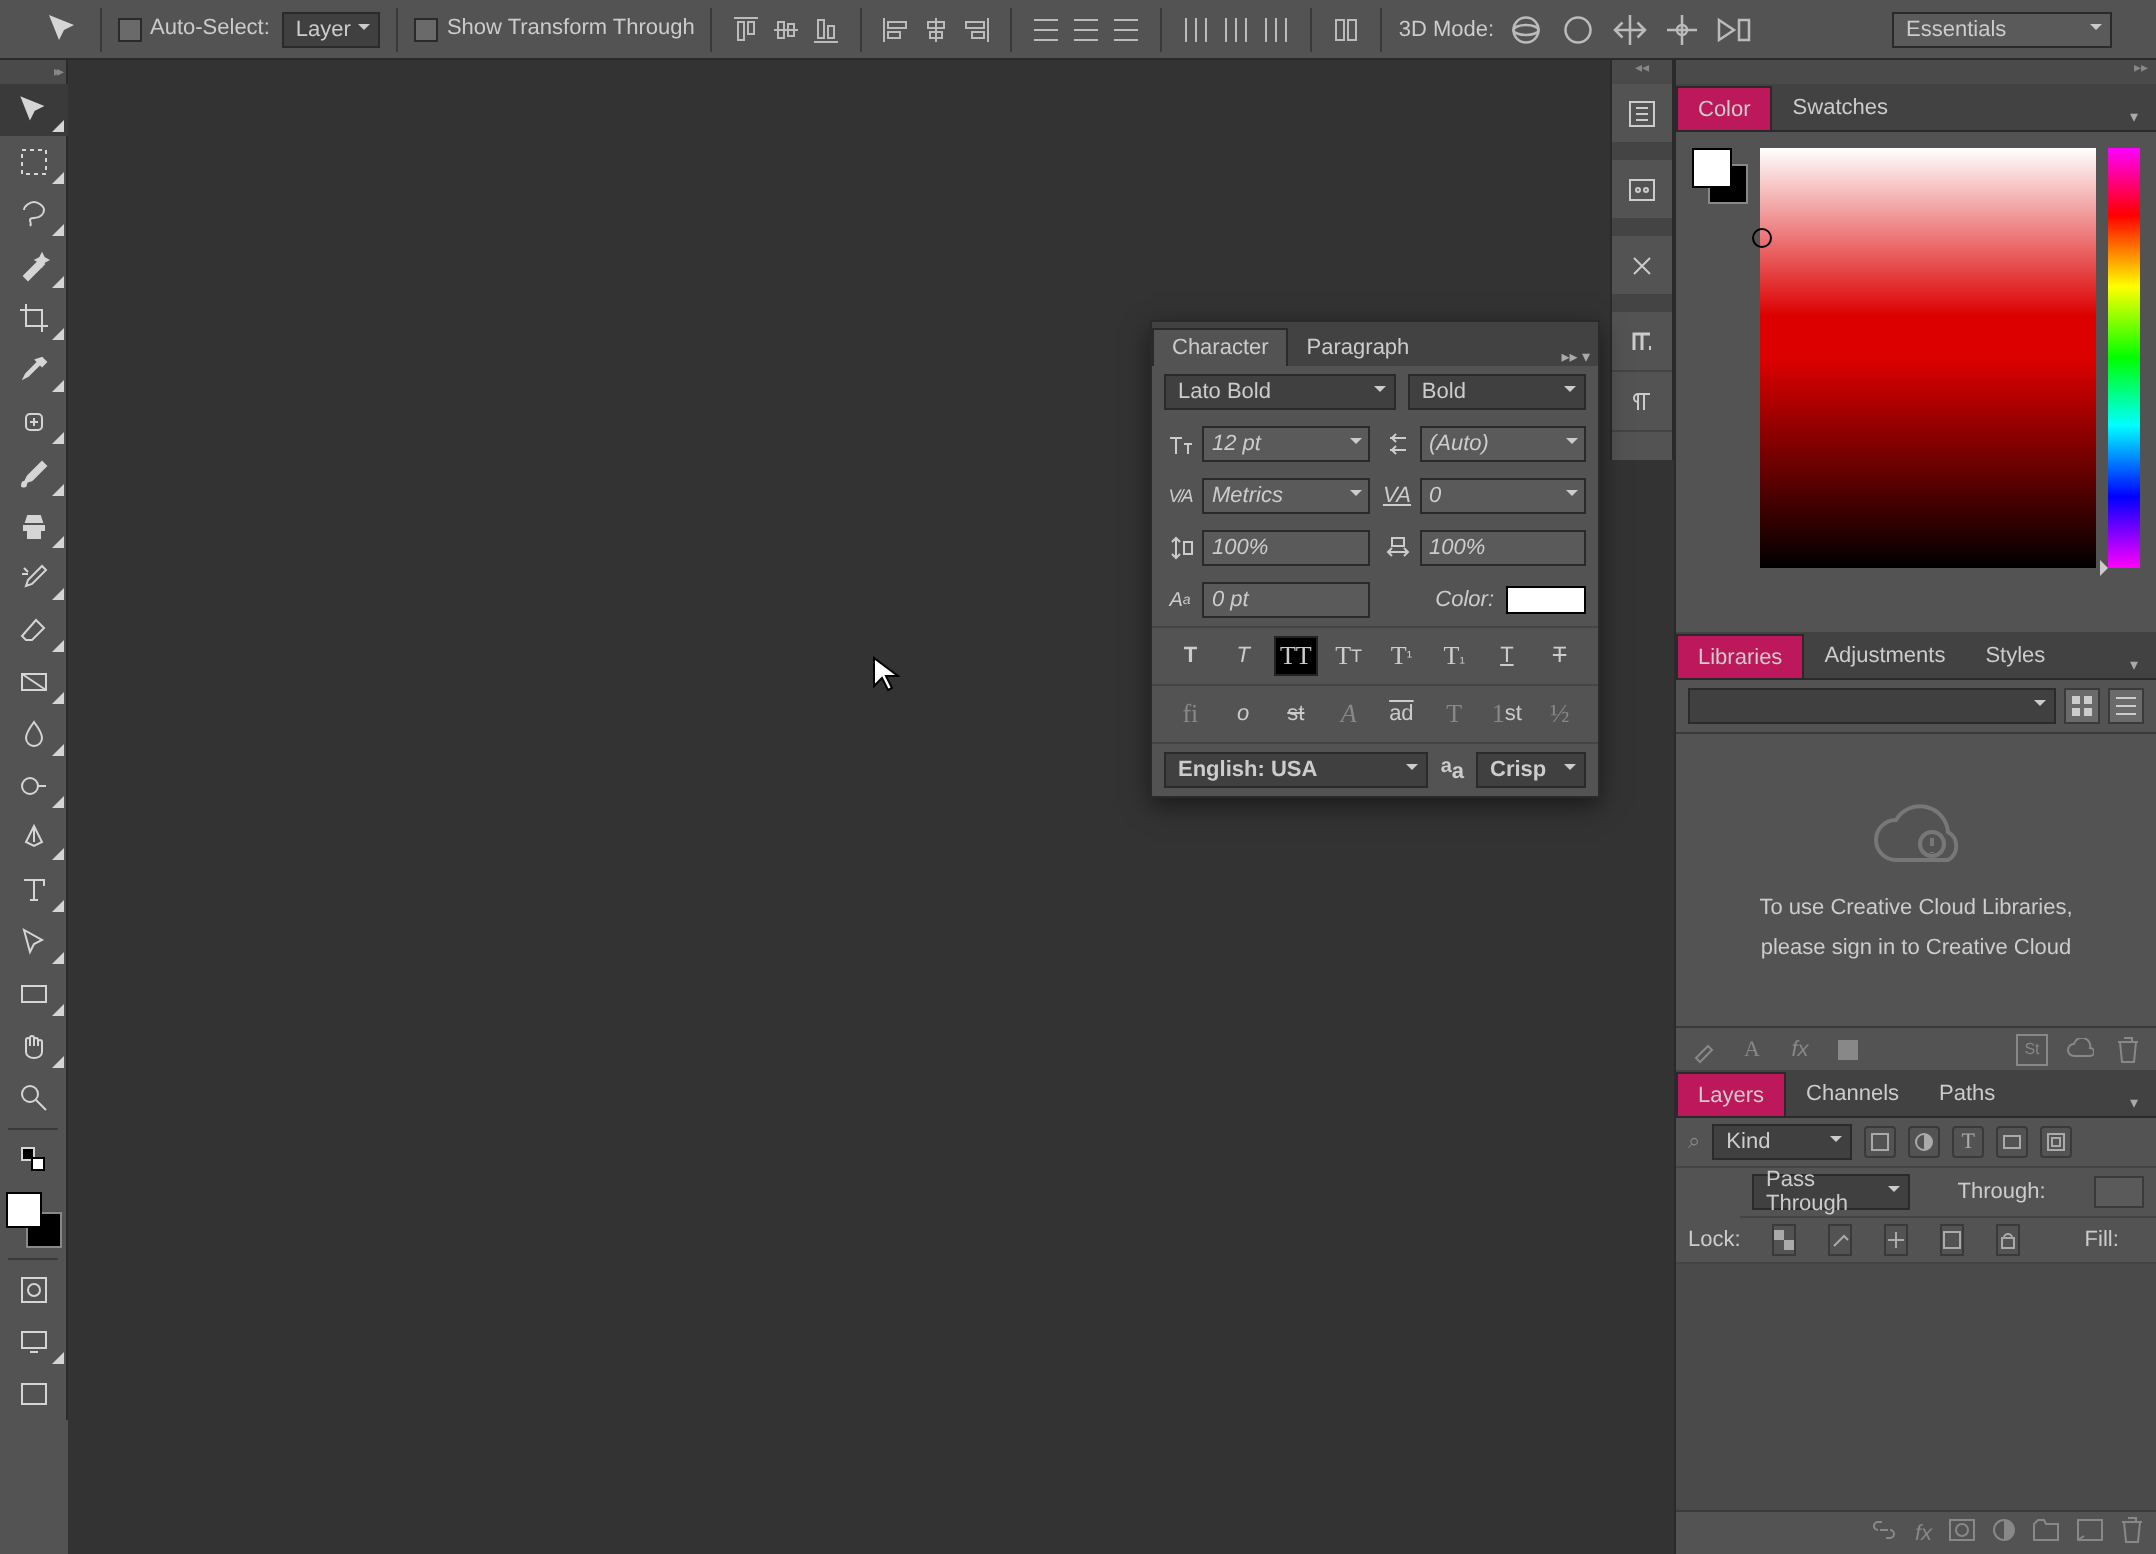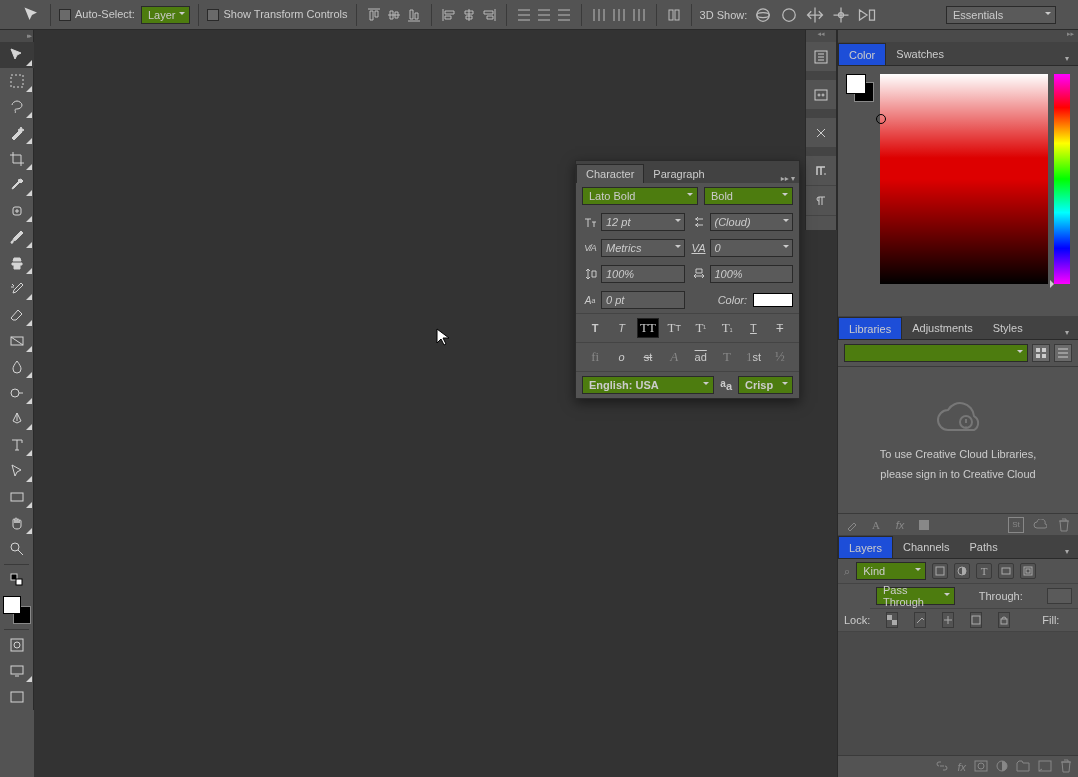--- a/index.html
+++ b/index.html
@@ -2,21 +2,21 @@
 <html><head>
 <meta charset="utf-8">
 <style>
 * { margin:0; padding:0; box-sizing:border-box; font-family:"Lucida Grande","Segoe UI",sans-serif; font-size:11px; color:#ccc; user-select:none; }
 body { width:1078px; height:777px; background:#535353; overflow:hidden; position:relative; }
 
 
 .options-bar { position:absolute; top:0; left:0; right:0; height:30px; background:#535353; border-bottom:1px solid #2a2a2a; display:flex; align-items:center; padding:0 22px; gap:6px; }
 .opt-icon { width:20px; height:20px; display:flex; align-items:center; justify-content:center; color:#d0d0d0; }
 .checkbox { width:12px; height:12px; border:1px solid #2a2a2a; background:#6a6a6a; display:inline-block; vertical-align:middle; margin-right:4px; }
-.select { background:#4d7c0f; border:1px solid #2a2a2a; height:18px; display:inline-flex; align-items:center; padding:0 14px 0 6px; position:relative; color:#e5e5e5; }
+.select { background:#404040; border:1px solid #2a2a2a; height:18px; display:inline-flex; align-items:center; padding:0 14px 0 6px; position:relative; color:#e5e5e5; }
 .select::after { content:""; position:absolute; right:4px; top:50%; transform:translateY(-50%); border:3px solid transparent; border-top-color:#ccc; }
 .opt-divider { width:1px; height:22px; background:#3a3a3a; margin:0 2px; }
 .align-group { display:flex; gap:2px; }
 .align-btn { width:18px; height:18px; display:flex; align-items:center; justify-content:center; border:1px solid transparent; }
 .align-btn svg { width:14px; height:14px; }
 .mode3d { display:flex; align-items:center; gap:6px; }
 .workspace-sel { margin-left:auto; }
 .workspace-sel .select { width:110px; background:#5a5a5a; }
 
 
@@ -42,21 +42,21 @@
 .mini-dock .head { height:12px; background:#4a4a4a; text-align:center; font-size:7px; color:#888; }
 .mini-dock .mi { height:30px; display:flex; align-items:center; justify-content:center; border-bottom:1px solid #444; }
 .mini-dock .mi svg { width:16px; height:16px; stroke:#ccc; fill:none; }
 .mini-dock .sep { height:8px; background:#444; }
 
 
 .right { position:absolute; top:30px; right:0; width:241px; bottom:0; background:#535353; border-left:1px solid #2a2a2a; display:flex; flex-direction:column; }
 .right .head { height:12px; background:#4a4a4a; display:flex; justify-content:flex-end; padding-right:4px; font-size:7px; color:#888; }
 .panel-tabs { height:24px; background:#424242; display:flex; align-items:flex-end; border-bottom:1px solid #2a2a2a; position:relative; }
 .panel-tabs .tab { padding:4px 10px; color:#999; height:22px; display:flex; align-items:center; }
-.panel-tabs .tab.active { background:#1d4ed8; color:#e5e5e5; border-top:1px solid #2a2a2a; border-left:1px solid #2a2a2a; border-right:1px solid #2a2a2a; }
+.panel-tabs .tab.active { background:#be185d; color:#e5e5e5; border-top:1px solid #2a2a2a; border-left:1px solid #2a2a2a; border-right:1px solid #2a2a2a; }
 .panel-tabs .flyout { margin-left:auto; width:14px; height:14px; margin-right:4px; display:flex; align-items:center; justify-content:center; }
 .panel-tabs .flyout::before { content:"▾"; font-size:8px; color:#aaa; }
 
 
 .color-panel { padding:8px; display:flex; gap:6px; height:250px; }
 .color-panel .swatch-pair { width:28px; height:28px; position:relative; }
 .color-panel .swatch-pair .fg { position:absolute; top:0; left:0; width:20px; height:20px; background:#fff; border:1px solid #000; }
 .color-panel .swatch-pair .bg { position:absolute; bottom:0; right:0; width:20px; height:20px; background:#000; border:1px solid #888; }
 .color-ramp { flex:1; height:210px; background:
   linear-gradient(to bottom, rgba(255,255,255,1) 0%, rgba(255,0,0,0) 40%),
@@ -121,21 +121,21 @@
     <svg viewBox="0 0 16 16">
         <path d="M2 2l4 10 2-4 4-2z" fill="#d5d5d5"></path>
       </svg>
   </div>
   <div class="opt-divider"></div>
   <label><span class="checkbox"></span><span>Auto-Select:</span></label>
   <div class="select">
       <span>Layer</span>
     </div>
   <div class="opt-divider"></div>
-  <label><span class="checkbox"></span><span>Show Transform Controls</span></label>
+  <label><span class="checkbox"></span><span>Show Transform Through</span></label>
   <div class="opt-divider"></div>
 
   <div class="align-group">
     <div class="align-btn">
         <svg viewBox="0 0 14 14">
           <path d="M1 1h12M3 3h3v9H3zM8 3h3v6H8z" stroke="#bbb" fill="none"></path>
         </svg>
       </div>
     <div class="align-btn">
         <svg viewBox="0 0 14 14">
@@ -205,21 +205,21 @@
   <div class="opt-divider"></div>
   <div class="align-btn">
       <svg viewBox="0 0 14 14">
         <rect x="2" y="2" width="4" height="10" stroke="#bbb" fill="none"></rect>
         <rect x="8" y="2" width="4" height="10" stroke="#bbb" fill="none"></rect>
       </svg>
     </div>
   <div class="opt-divider"></div>
 
   <div class="mode3d">
-    <span>3D Show:</span>
+    <span>3D Mode:</span>
     <div class="opt-icon">
         <svg viewBox="0 0 16 16">
           <circle cx="8" cy="8" r="5" stroke="#bbb" fill="none"></circle>
           <ellipse cx="8" cy="8" rx="5" ry="2" stroke="#bbb" fill="none"></ellipse>
         </svg>
       </div>
     <div class="opt-icon">
         <svg viewBox="0 0 16 16">
           <circle cx="8" cy="8" r="5" stroke="#bbb" fill="none"></circle>
         </svg>
@@ -676,21 +676,21 @@
           <span>12 pt</span>
         </div>
     </div>
     <div class="char-field">
       <div class="ico">
           <svg width="14" height="14" viewBox="0 0 14 14">
             <path d="M3 4h8M3 10h8M6 2l-2 2 2 2M6 8l-2 2 2 2" stroke="#ccc" fill="none"></path>
           </svg>
         </div>
       <div class="input dd">
-          <span>(Cloud)</span>
+          <span>(Auto)</span>
         </div>
     </div>
   </div>
   <div class="char-row">
     <div class="char-field">
       <div class="ico" style="font-size:9px;letter-spacing:-1px">V/A</div>
       <div class="input dd">
           <span>Metrics</span>
         </div>
     </div>

